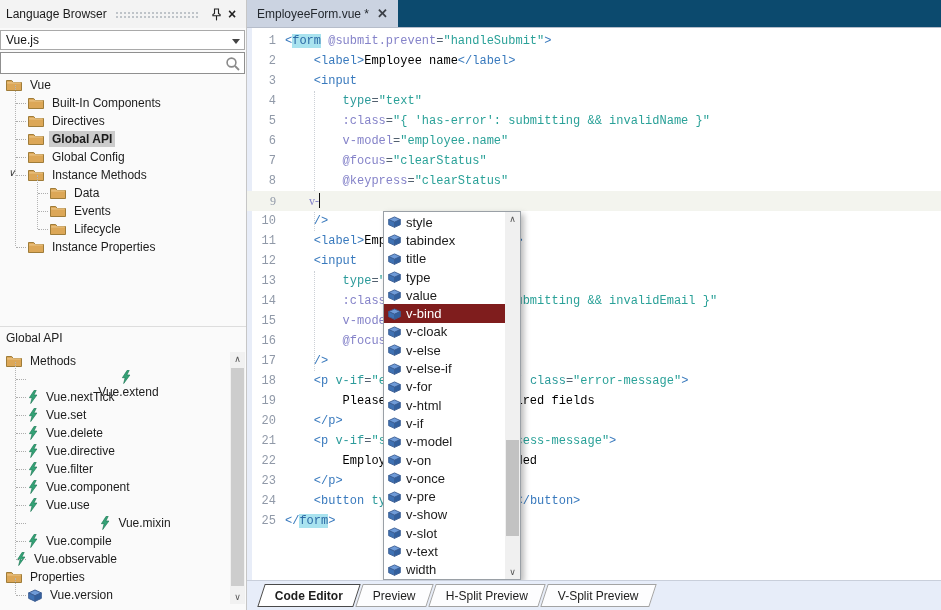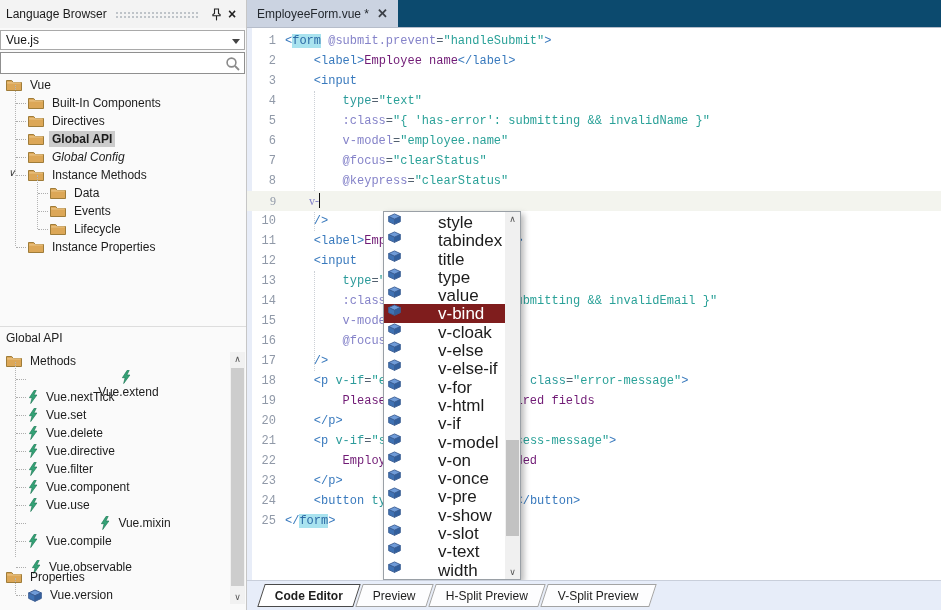--- a/index.html
+++ b/index.html
@@ -52,31 +52,31 @@
           padding:0 10px;font-size:12px;color:#24292f;gap:8px;}
   #docTabClose{color:#3b3f46;font-size:13px;font-weight:bold;line-height:13px;}
 
   #codeArea{position:absolute;left:247px;top:28px;right:0;bottom:30px;background:#fff;overflow:hidden;}
   #gutterStrip{position:absolute;left:0;top:0;bottom:0;width:5px;background:#e8edf8;}
   .crow{position:absolute;left:0;right:0;height:20px;line-height:20px;white-space:pre;
         font-family:"Liberation Mono","DejaVu Sans Mono",monospace;font-size:12px;padding-left:4px;}
   .crow.cur{background:#f3f4ee;}
   .ln{display:inline-block;width:25px;margin-right:9px;text-align:right;color:#9099a8;}
   .pun{color:#3879bd}.tag{color:#3879bd}.attr{color:#2b9a9a}.dir{color:#8583c9}
-  .str{color:#2aa198}.txt{color:#701a75}.op{color:#52606f}
+  .str{color:#2aa198}.txt{color:#000000}.op{color:#52606f}
   .hltag{color:#2c6ba6;background:#a9e3ef}
   .caret{display:inline-block;width:1px;height:15px;background:#111;vertical-align:-3px;}
   .iguide{position:absolute;width:0;border-left:1px dotted #ccd0d6;}
 
   
   #autocomplete{position:absolute;left:383px;top:211px;width:138px;height:369px;background:#fff;
                 border:1px solid #9aa0a6;box-sizing:border-box;box-shadow:3px 3px 6px rgba(0,0,0,.28);}
   #acList{position:absolute;left:0;top:1px;right:15px;bottom:1px;overflow:hidden;}
-  .acItem{height:18.3px;display:flex;align-items:flex-start;padding-left:4px;font-size:17px;color:#1c1c1c;
-          white-space:nowrap;gap:32px;}
+  .acItem{height:18.3px;display:flex;align-items:center;padding-left:4px;font-size:13px;color:#1c1c1c;
+          white-space:nowrap;}
   .acItem .aicon{display:inline-flex;margin-right:5px;flex:none;}
   .acItem.sel{background:#7f1d1d;color:#fff;}
   #acScroll{position:absolute;right:0;top:0;width:15px;bottom:0;background:#f0f0f0;}
   #acThumb{position:absolute;left:1px;right:1px;top:228px;height:96px;background:#c2c2c2;}
 
   
   #bottomBar{position:absolute;left:247px;right:0;bottom:0;height:30px;background:#e7edf9;
              border-top:1px solid #c9cfdb;box-sizing:border-box;}
   #btabs{position:absolute;left:14px;top:3px;display:flex;}
   .btab{height:23px;padding:0 13px;margin-right:2px;transform:skewX(-18deg);background:#fdfdfe;
@@ -151,21 +151,21 @@
         <div class="trow sel" style="top: 130px; padding-left: 28px;">
           <i class="stub" style="left: 16px;"></i>
           <span class="ticon">
             <svg width="16" height="12" viewBox="0 0 16 12">
               <path d="M.5 1.5h5.2l1.5 2H15.5v8H.5z" fill="#dca757" stroke="#9f7c39"></path>
               <path d="M1.2 3.9h13.6" stroke="#eecb90" stroke-width="1"></path>
             </svg>
           </span>
           <span class="lbl">Global API</span>
         </div>
-        <div class="trow" style="top: 148px; padding-left: 28px; font-style: italic;">
+        <div class="trow" style="top: 148px; padding-left: 28px;">
           <i class="stub" style="left: 16px;"></i>
           <span class="ticon">
             <svg width="16" height="12" viewBox="0 0 16 12">
               <path d="M.5 1.5h5.2l1.5 2H15.5v8H.5z" fill="#dca757" stroke="#9f7c39"></path>
               <path d="M1.2 3.9h13.6" stroke="#eecb90" stroke-width="1"></path>
             </svg>
           </span>
           <span class="lbl">Global Config</span>
         </div>
         <div class="trow" style="top: 166px; padding-left: 28px;">
@@ -320,21 +320,21 @@
         </div>
         <div class="trow" style="top: 532px; padding-left: 28px;">
           <i class="stub" style="left: 16px;"></i>
           <span class="ticon">
             <svg width="10" height="14" viewBox="0 0 10 14">
               <path d="M6.2.3 1.4 7.7h2.7L2.7 13.5 8.9 5h-3L8.2.3z" fill="#33a376" stroke="#1f7a57" stroke-width=".7"></path>
             </svg>
           </span>
           <span class="lbl">Vue.compile</span>
         </div>
-        <div class="trow" style="top: 550px; padding-left: 31px; margin-top: 8px;">
+        <div class="trow" style="top: 550px; padding-left: 16px;">
           <i class="stub" style="left: 16px;"></i>
           <span class="ticon">
             <svg width="10" height="14" viewBox="0 0 10 14">
               <path d="M6.2.3 1.4 7.7h2.7L2.7 13.5 8.9 5h-3L8.2.3z" fill="#33a376" stroke="#1f7a57" stroke-width=".7"></path>
             </svg>
           </span>
           <span class="lbl">Vue.observable</span>
         </div>
         <div class="trow" style="top: 568px; padding-left: 6px;">
           <span class="ticon">

